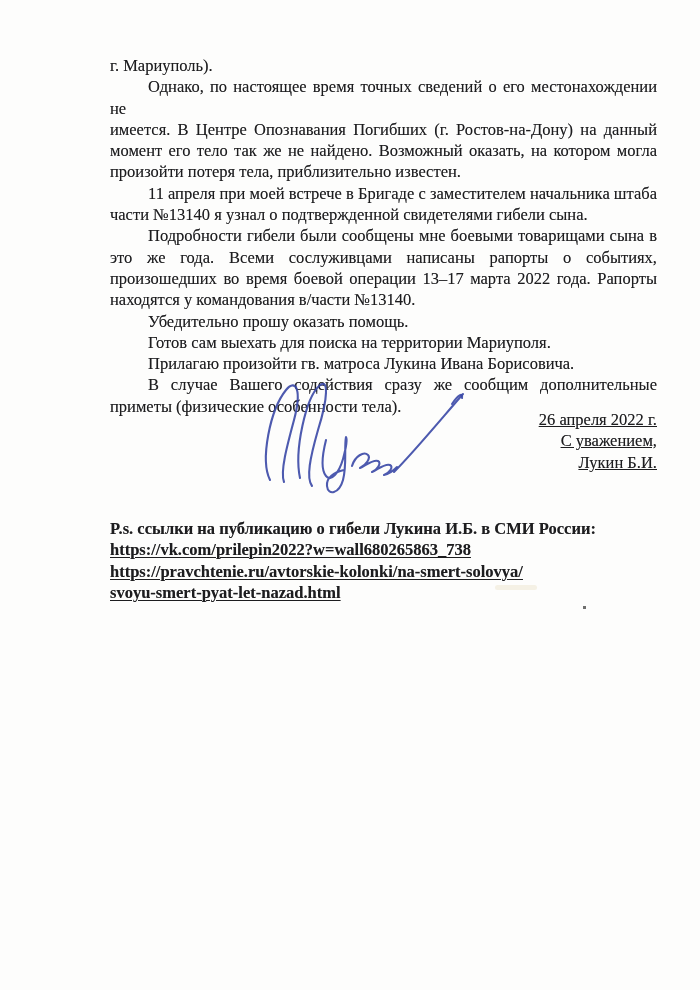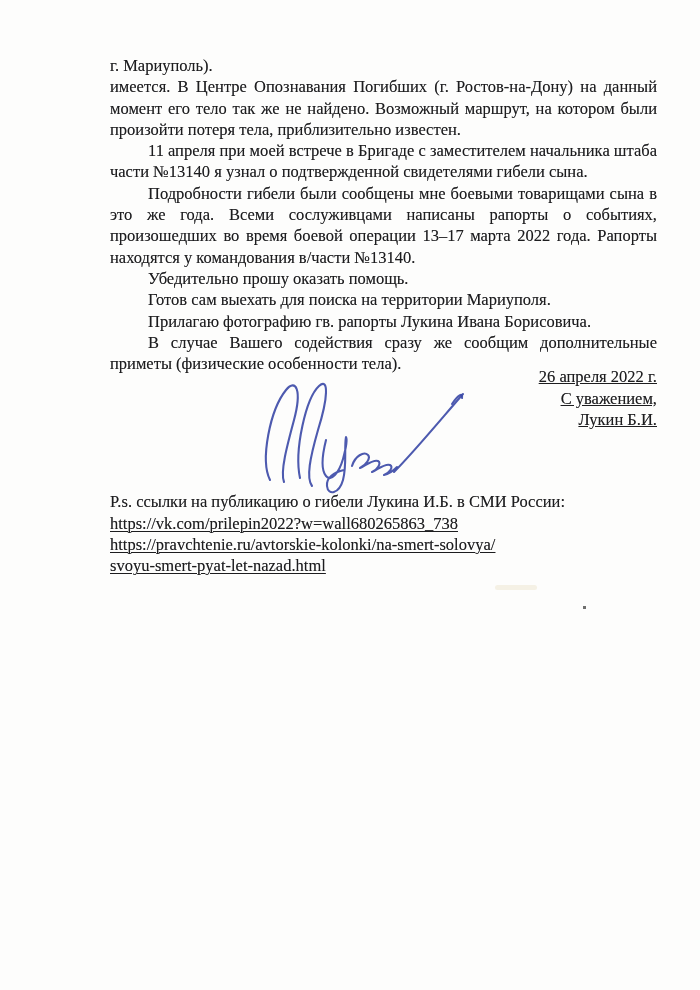--- a/index.html
+++ b/index.html
@@ -13,21 +13,21 @@
   .textblock {
     position:absolute; left:110px; top:55px; width:547px;
     font-size:16.5px; line-height:21.3px;
     text-shadow:0 0 .4px rgba(45,45,50,.5);
   }
   .line { min-height:21.3px; }
   .line.just { text-align:justify; text-align-last:justify; }
   .line.indent { text-indent:38px; }
   .closing { margin-top:-8px; text-align:right;text-decoration:underline; }
   .closing .line { text-align:right; }
-  .postscript { margin-top:61px; }
+  .postscript { margin-top:45px;font-weight:bold; }
   .ps-line { white-space:nowrap; min-height:21.3px; }
   .ps-link { text-decoration:underline; text-decoration-thickness:1px; text-underline-offset:2px; }
   .signature {
     position:absolute; left:256px; top:380px; width:212px; height:110px;
     pointer-events:none;
   }
   .signature svg { width:100%; height:100%; overflow:visible; }
   .signature path { fill:none; stroke-width:2.1; stroke-linecap:round; stroke-linejoin:round; opacity:.9; }
   .speck {
     position:absolute; left:583px; top:606px; width:3px; height:3px;
@@ -42,44 +42,45 @@
 <body>
 
 <div class="sheet">
 
   <div class="textblock">
 
     <div>
 
         <div class="line">г. Мариуполь).</div>
 
+        <div class="line indent just">Однако, по настоящее время точных сведений о его местонахождении не</div>
 
         <div class="line just">имеется. В Центре Опознавания Погибших (г. Ростов-на-Дону) на данный</div>
 
-        <div class="line just">момент его тело так же не найдено. Возможный маршрут, на котором были</div>
+        <div class="line just">момент его тело так же не найдено. Возможный оказать, на котором могла</div>
 
         <div class="line">произойти потеря тела, приблизительно известен.</div>
 
         <div class="line indent just">11 апреля при моей встрече в Бригаде с заместителем начальника штаба</div>
 
         <div class="line">части №13140 я узнал о подтвержденной свидетелями гибели сына.</div>
 
         <div class="line indent just">Подробности гибели были сообщены мне боевыми товарищами сына в</div>
 
         <div class="line just">это же года. Всеми сослуживцами написаны рапорты о событиях,</div>
 
         <div class="line just">произошедших во время боевой операции 13–17 марта 2022 года. Рапорты</div>
 
         <div class="line">находятся у командования в/части №13140.</div>
 
         <div class="line indent">Убедительно прошу оказать помощь.</div>
 
         <div class="line indent">Готов сам выехать для поиска на территории Мариуполя.</div>
 
-        <div class="line indent">Прилагаю фотографию гв. рапорты Лукина Ивана Борисовича.</div>
+        <div class="line indent">Прилагаю произойти гв. матроса Лукина Ивана Борисовича.</div>
 
         <div class="line indent just">В случае Вашего содействия сразу же сообщим дополнительные</div>
 
         <div class="line">приметы (физические особенности тела).</div>
       </div>
 
     <div class="closing">
 
         <div class="line">26 апреля 2022 г.</div>
 

